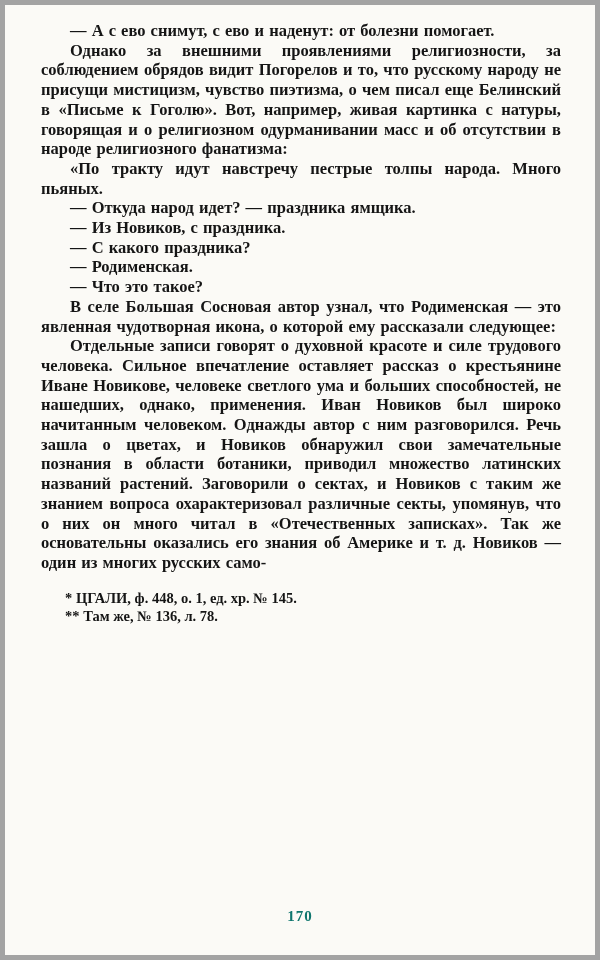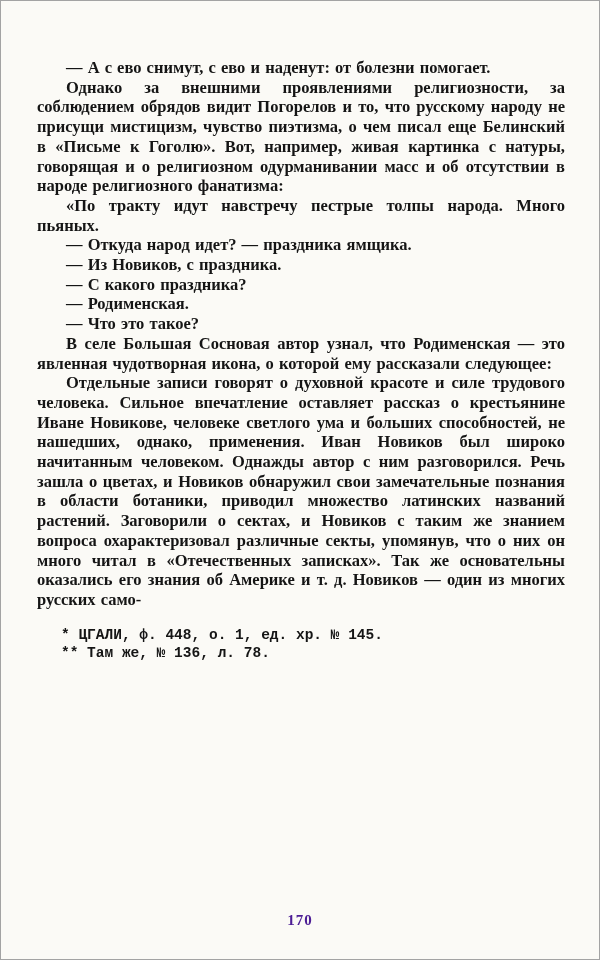--- a/index.html
+++ b/index.html
@@ -6,22 +6,22 @@
     margin: 0;
     padding: 0;
     background: #e9e7e2;
   }
   .page {
     box-sizing: border-box;
     width: 600px;
     height: 960px;
     margin: 0;
     background: #fbfaf6;
-    border: 1px solid #a3a3a3;
-    padding: 57px 34px 0 36px;
+    border: 5px solid #a3a3a3;
+    padding: 16px 34px 0 36px;
     font-family: "Liberation Serif", "DejaVu Serif", serif;
     color: #151515;
     position: relative;
     overflow: hidden;
   }
   .text-block {
     font-size: 16.5px;
     line-height: 19.7px;
     font-weight: 600;
     text-align: justify;
@@ -31,36 +31,35 @@
     text-indent: 29px;
     word-spacing: 1px;
   }
   .para.section-start {
   }
   .footnotes {
     margin-top: 16px;
     font-size: 14.5px;
     line-height: 18.5px;
     font-weight: 600;
-    font-family: Liberation Mono, monospace;
   }
   .fn {
     margin: 0;
     text-indent: 24px;
   }
   .page-number {
     position: absolute;
     bottom: 30px;
     left: 0;
     width: 100%;
     text-align: center;
     font-size: 15px;
     font-weight: 600;
     letter-spacing: 1px;
-    color: #4c1d95;
+    color: #0f766e;
   }
 </style>
 </head>
 <body>
 
 <div class="page">
   <div class="text-block">
     <p class="para">— А с ево снимут, с ево и наденут: от болезни помогает.</p>
     <p class="para">Однако за внешними проявлениями религиозности, за соблюдением обрядов видит Погорелов и то, что русскому народу не присущи мистицизм, чувство пиэтизма, о чем писал еще Белинский в «Письме к Гоголю». Вот, например, живая картинка с натуры, говорящая и о религиозном одурманивании масс и об отсутствии в народе религиозного фанатизма:</p>
     <p class="para">«По тракту идут навстречу пестрые толпы народа. Много пьяных.</p>

